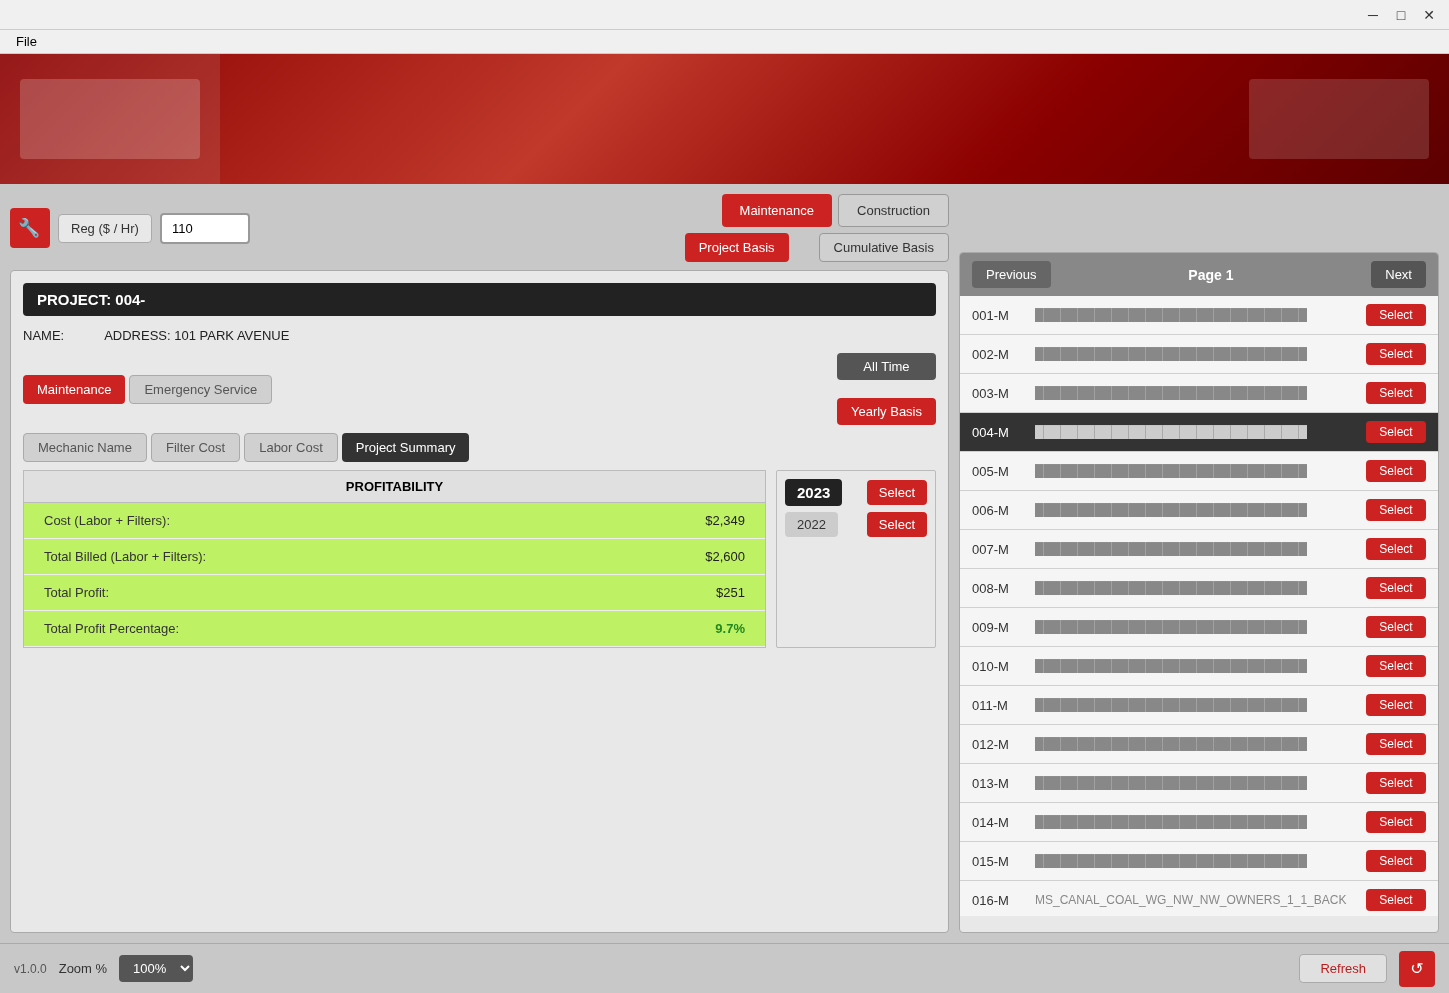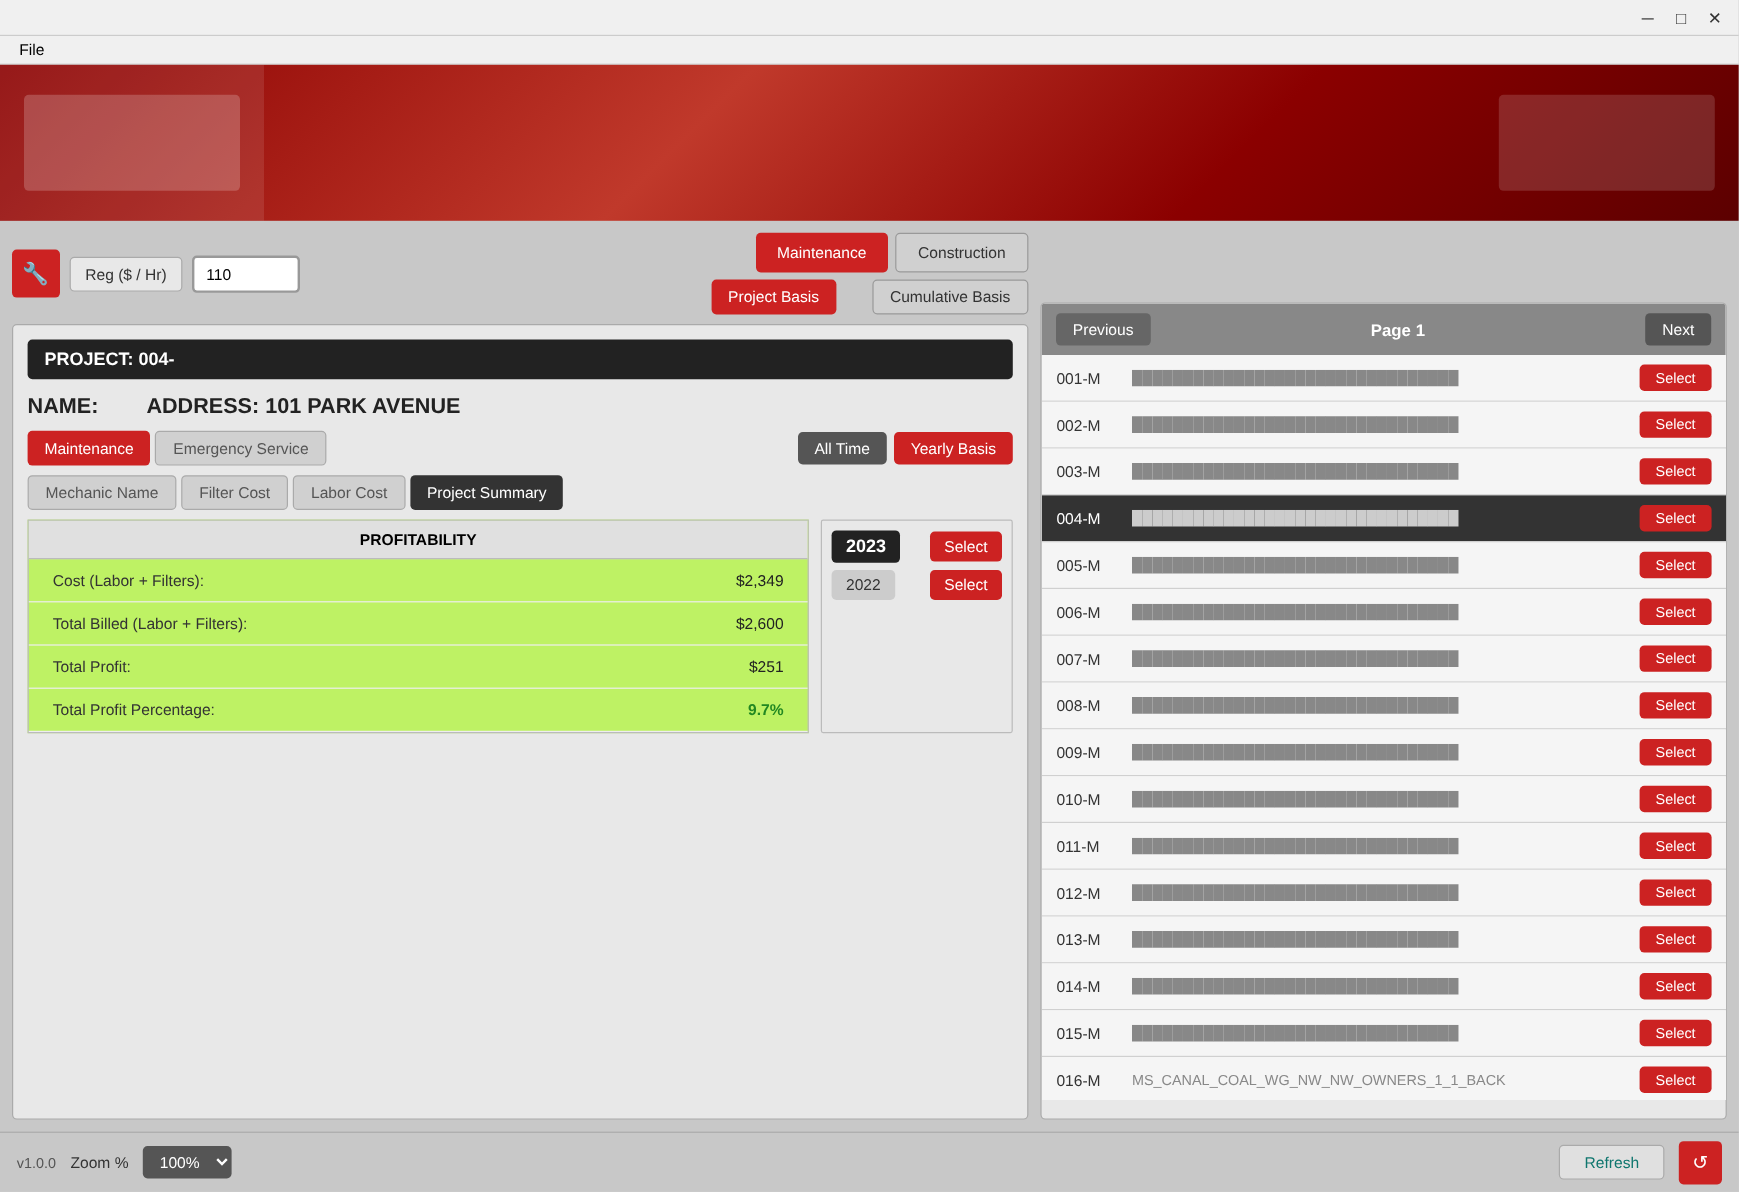--- a/index.html
+++ b/index.html
@@ -199,22 +199,22 @@
       margin-bottom: 12px;
       width: 100%;
     }
 
     .project-info-row {
       display: flex;
       gap: 40px;
       margin-bottom: 6px;
     }
     .project-info-label {
-      font-weight: bold;
-      font-size: 18px;
+      font-weight: normal;
+      font-size: 13px;
       color: #222;
     }
     .project-info-value {
       font-size: 13px;
       color: #222;
     }
 
     
     .tab-row {
       display: flex;
@@ -250,21 +250,22 @@
       background: #333;
       color: white;
       border: none;
       border-radius: 4px;
       padding: 6px 14px;
       font-size: 13px;
       cursor: pointer;
     }
     .tab-right {
       display: flex;
-      gap: 6px;
+      gap: 18px;
+      flex-direction: column;
     }
     .btn-alltime {
       background: #555;
       color: white;
       border: none;
       border-radius: 4px;
       padding: 6px 14px;
       font-size: 13px;
       cursor: pointer;
     }
@@ -459,37 +460,37 @@
       cursor: pointer;
     }
     .refresh-btn {
       margin-left: auto;
       background: #e0e0e0;
       border: 1px solid #aaa;
       border-radius: 4px;
       padding: 6px 20px;
       font-size: 13px;
       cursor: pointer;
-      color: #0f766e;
+      color: #b91c1c;
     }
     .refresh-icon-btn {
       background: #cc2222;
       color: white;
       border: none;
       border-radius: 4px;
       width: 36px; height: 36px;
       display: flex; align-items: center; justify-content: center;
       cursor: pointer;
       font-size: 16px;
     }
 
     .right-panel-wrapper {
       display: flex;
       flex-direction: column;
-      width: 572px;
+      width: 480px;
       gap: 6px;
     }
   </style>
 </head>
 <body>
 
 <div class="title-bar">
   <div></div>
   <div class="title-bar-controls">
     <button class="title-bar-btn">─</button>

